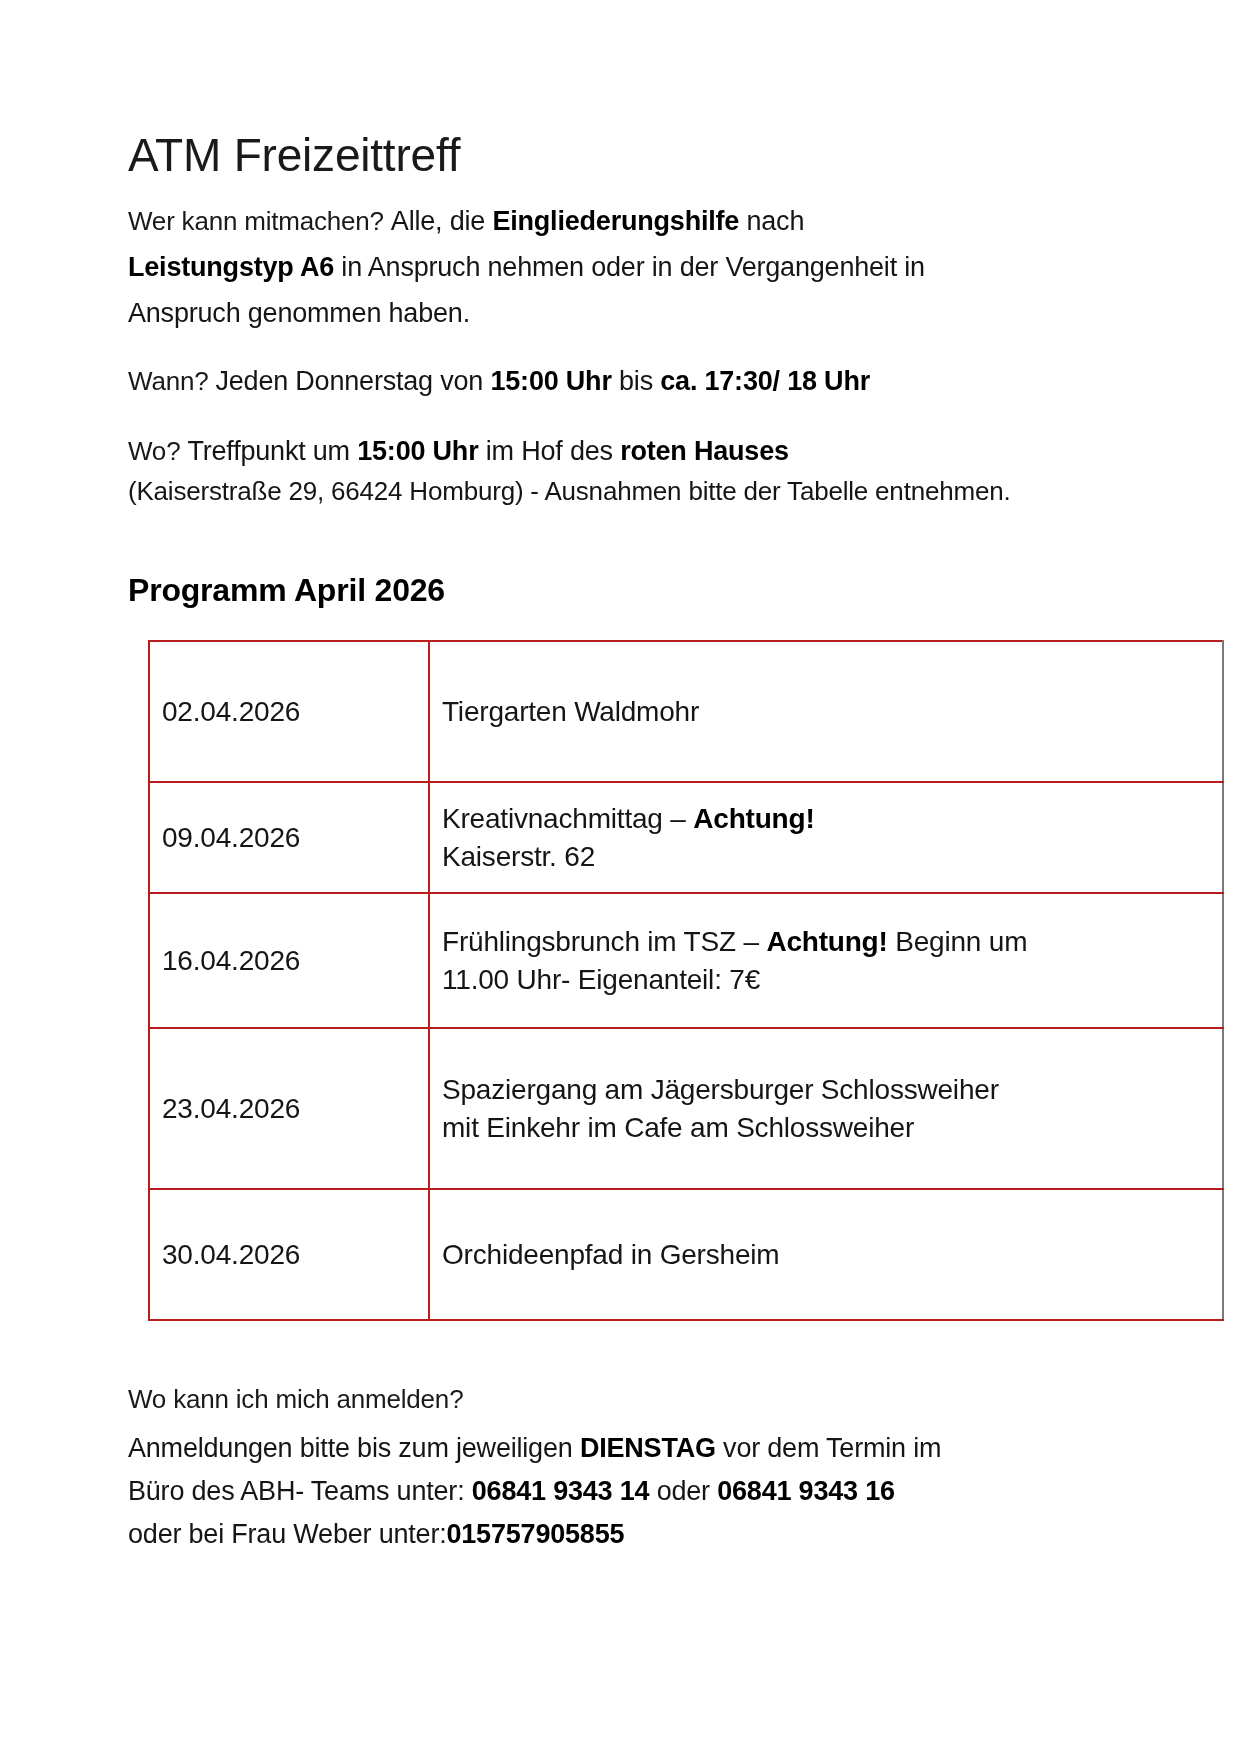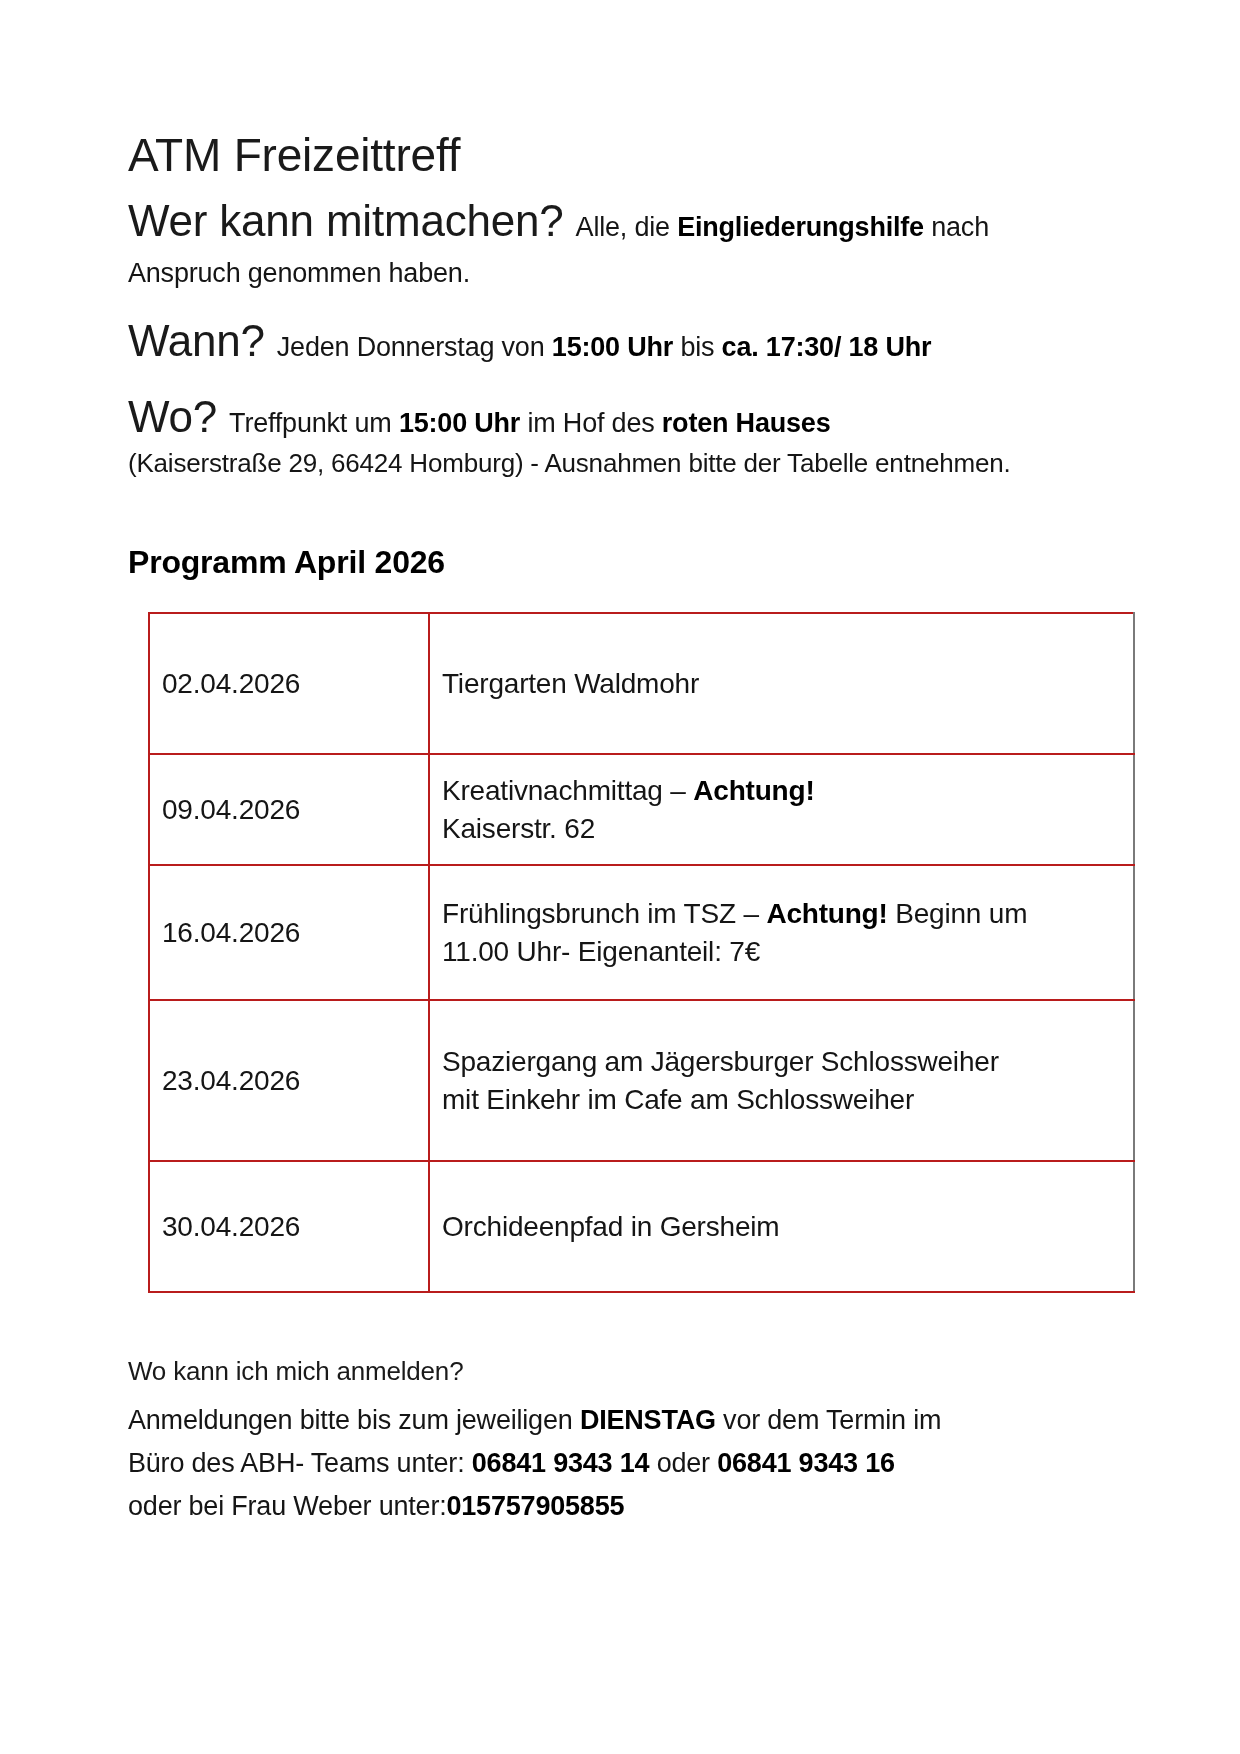--- a/index.html
+++ b/index.html
@@ -17,21 +17,21 @@
 
   .doc-title {
     font-size:46px;
     font-weight:400;
     line-height:50px;
     color:#1a1a1a;
   }
 
   .para { font-size:27px; line-height:46px; }
   .lead {
-    font-size:44px;
+    font-size:26px;
     line-height:46px;
     color:#1a1a1a;
   }
   b, .b { font-weight:700; color:#000; }
 
   .intro { margin-top:18px; }
   .when-block { margin-top:22px; }
   .where-block { margin-top:24px; }
   .subline { font-size:26px; line-height:34px; }
 
@@ -52,21 +52,21 @@
   }
   table.program td {
     border:2px solid #b91c1c;
     vertical-align:middle;
     padding:10px 14px 10px 12px;
     font-size:28px;
     line-height:38px;
   }
   table.program td.col-right { border-right:2px solid #7a7a7a; }
   td.date-cell { width:280px; }
-  td.activity-cell { width:705px; }
+  td.activity-cell { width:794px; }
   tr.r1 { height:141px; }
   tr.r2 { height:111px; }
   tr.r3 { height:135px;border-radius:20px; }
   tr.r4 { height:161px; }
   tr.r5 { height:131px; }
 
   .signup-heading {
     margin-top:56px;
     font-size:26px;
     font-weight:400;
@@ -78,20 +78,21 @@
 </head>
 <body>
 
 <div class="page">
   <div class="content">
 
     <h1 class="doc-title">ATM Freizeittreff</h1>
 
     <div class="intro para">
       <div><span class="lead">Wer kann mitmachen? </span><span>Alle, die </span><b>Eingliederungshilfe</b><span> nach</span></div>
+      <div><b>Leistungstyp A6</b><span> in Anspruch nehmen oder in der Vergangenheit in</span></div>
       <div>Anspruch genommen haben.</div>
     </div>
 
     <div class="when-block para">
       <span class="lead">Wann? </span><span>Jeden Donnerstag von </span><b>15:00 Uhr</b><span> bis </span><b>ca. 17:30/ 18 Uhr</b>
     </div>
 
     <div class="where-block para">
       <div><span class="lead">Wo? </span><span>Treffpunkt um </span><b>15:00 Uhr</b><span> im Hof des </span><b>roten Hauses</b></div>
       <div class="subline">(Kaiserstraße 29, 66424 Homburg) - Ausnahmen bitte der Tabelle entnehmen.</div>

